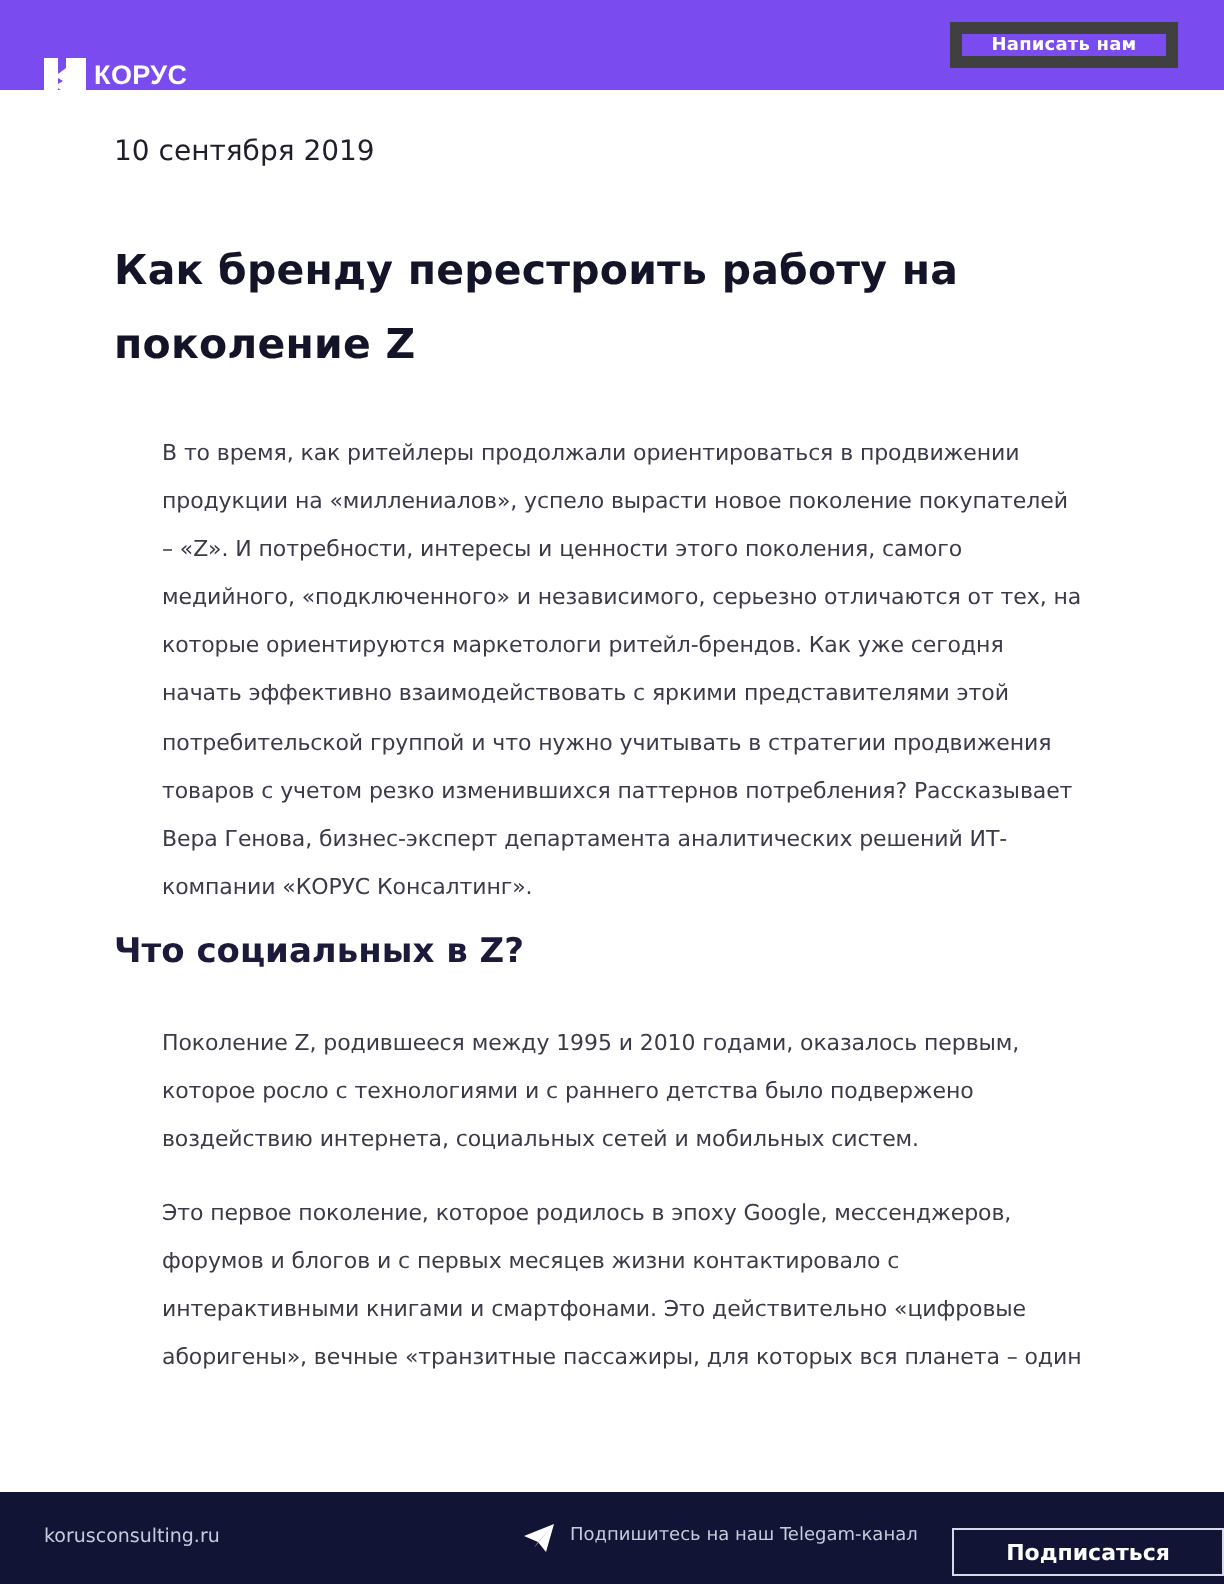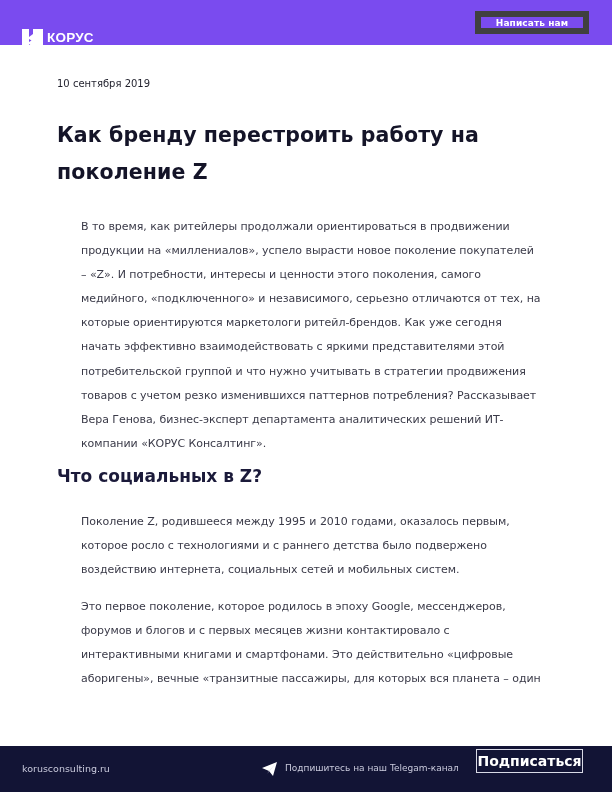--- a/index.html
+++ b/index.html
@@ -19,21 +19,21 @@
 
   .btn-write {
     position: absolute; left: 475px; top: 11px; width: 114px; height: 23px;
     border: 6px solid #404040; background: transparent;
     color: #ffffff; font-size: 9px; font-weight: 700;
     display: flex; align-items: center; justify-content: center;
     font-family: "DejaVu Sans", sans-serif; letter-spacing: 0.1px;
   }
 
   .content { position: absolute; left: 57px; top: 0; width: 500px; }
-  .date { position: absolute; top: 78px; left: 0; font-size: 10px; color: #1f1f2b; font-family: "DejaVu Sans", sans-serif; }
+  .date { position: absolute; top: 68px; left: 0; font-size: 14px; color: #1f1f2b; font-family: "DejaVu Sans", sans-serif; }
   .title {
     position: absolute; top: 117px; left: 0; width: 500px;
     font-family: "DejaVu Sans", sans-serif; font-weight: 700; font-size: 20.5px;
     line-height: 37px; color: #141428; letter-spacing: 0.1px;
   }
   .para {
     position: absolute; left: 0; width: 510px;
     font-family: "DejaVu Sans", sans-serif; font-size: 11px;
     line-height: 24.1px; color: #3a3a48; letter-spacing: -0.05px;
   }
@@ -43,22 +43,22 @@
     font-family: "DejaVu Sans", sans-serif; font-weight: 700; font-size: 17px; color: #1b1a3a;
   }
 
   .footer {
     position: absolute; left: 0; top: 746px; width: 612px; height: 46px; background: #121435;
   }
   .footer-site { position: absolute; left: 22px; top: 17px; font-size: 9.5px; color: #c9cadc; font-family: "DejaVu Sans", sans-serif; }
   .tg-icon { position: absolute; left: 262px; top: 16px; width: 15px; height: 14px; }
   .footer-tg-text { position: absolute; left: 285px; top: 17px; font-size: 9px; color: #c9cadc; font-family: "DejaVu Sans", sans-serif; }
   .btn-subscribe {
-    position: absolute; left: 476px; top: 3px; width: 107px; height: 24px;
-    border: 1px solid #d8d9e6; color: #ffffff; font-size: 14px; font-weight: 700;
+    position: absolute; left: 476px; top: 18px; width: 136px; height: 24px;
+    border: 1px solid #d8d9e6; color: #ffffff; font-size: 11px; font-weight: 700;
     display: flex; align-items: center; justify-content: center;
     font-family: "DejaVu Sans", sans-serif;
   }
 </style>
 </head>
 <body>
 
 <header class="header">
   <div class="logo">
     <div class="logo-mark">

